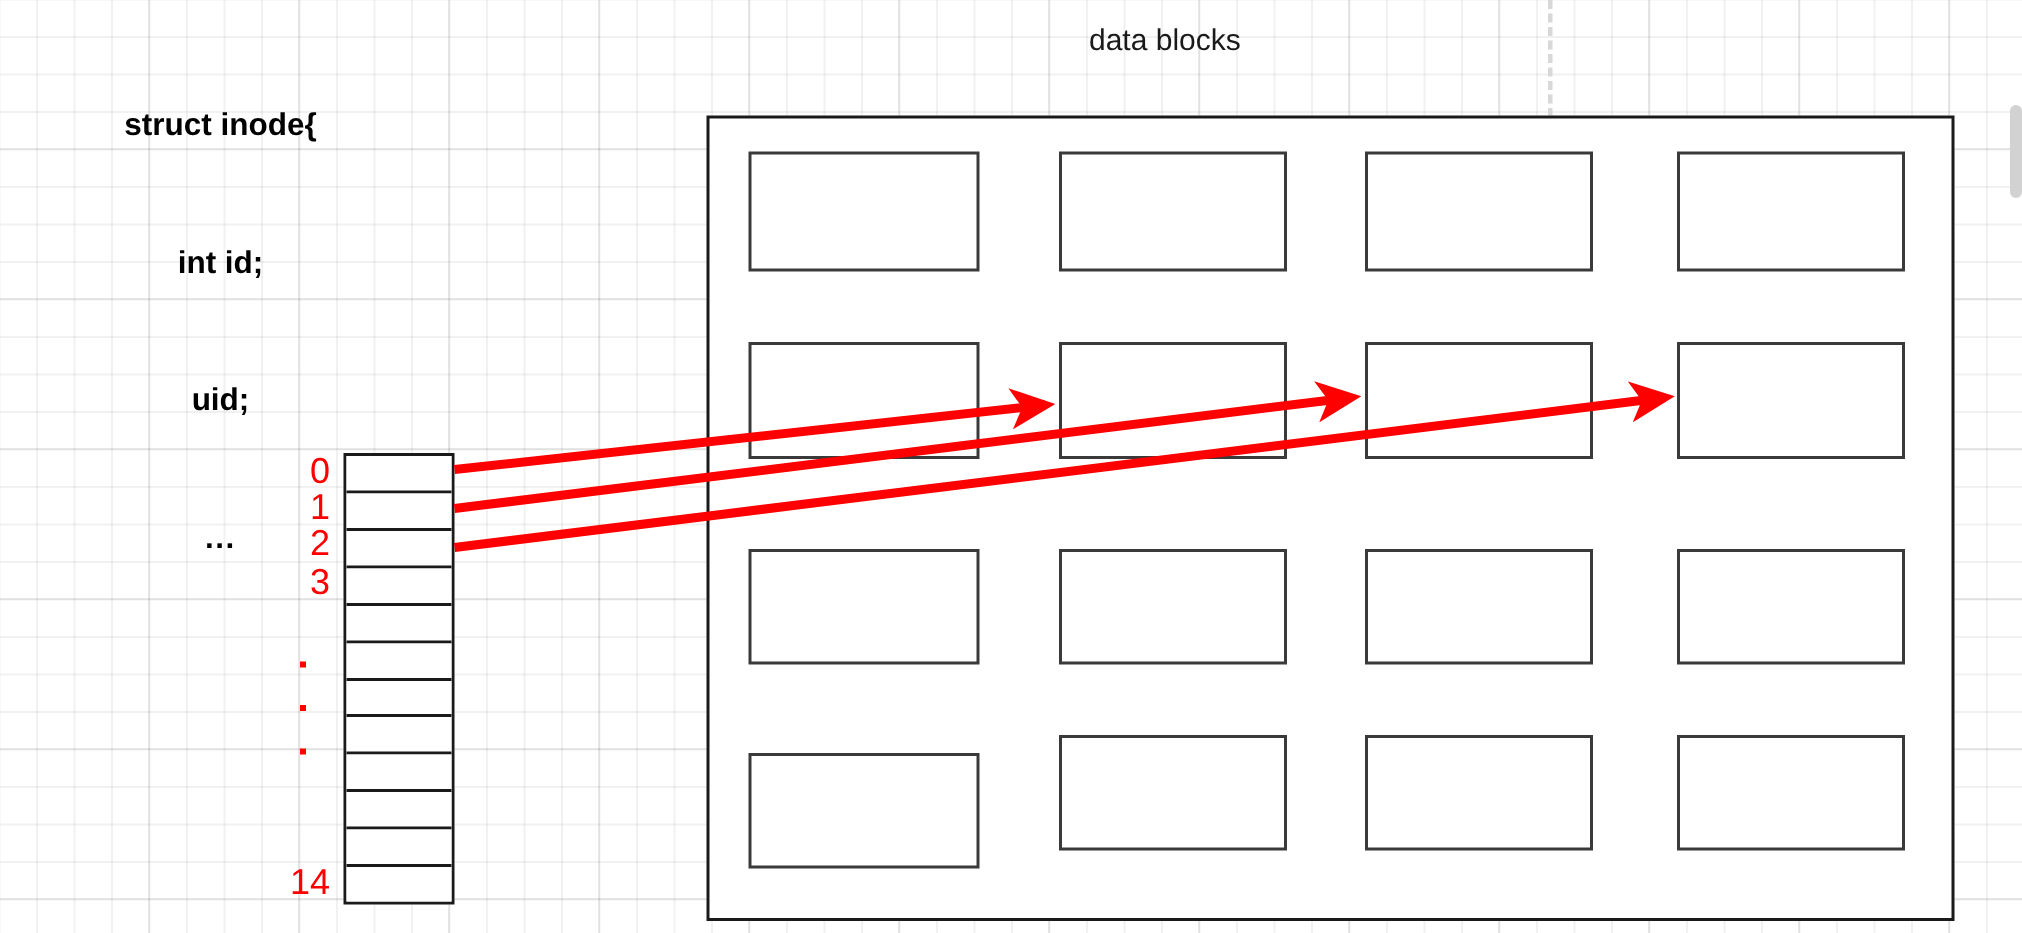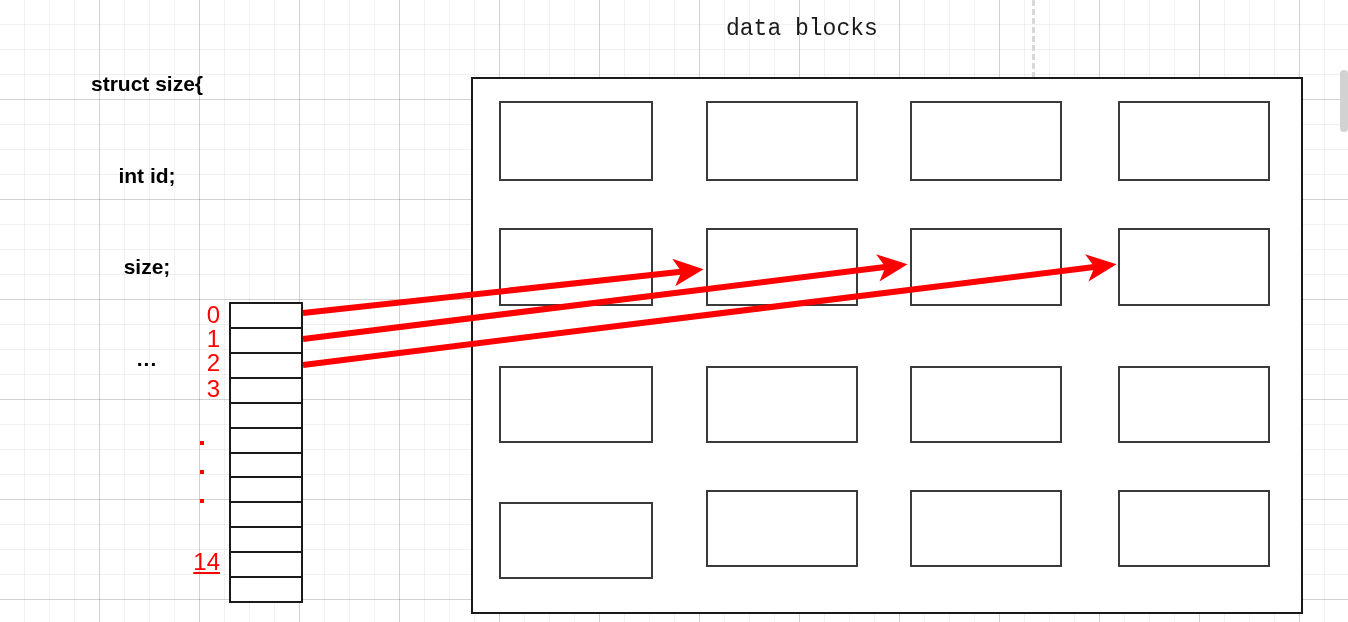--- a/index.html
+++ b/index.html
@@ -83,22 +83,22 @@
     width: 4px;
     height: 4px;
     background: #ff0000;
   }
 
   
   .data-blocks-title {
     position: absolute;
     left: 726px;
     top: 16px;
-    font-family: Liberation Mono, monospace;
-    font-size: 23px;
+    font-family: Liberation Sans, sans-serif;
+    font-size: 20px;
     color: #1a1a1a;
     white-space: nowrap;
     text-align: right;
   }
 
   
   .data-container {
     position: absolute;
     left: 471px;
     top: 77px;
@@ -155,23 +155,23 @@
   }
 </style>
 </head>
 <body>
 
 <div id="canvas">
 
   <div class="guide-line"></div>
 
   <div class="struct-block">
-    <span class="struct-line">struct size{</span>
+    <span class="struct-line">struct inode{</span>
     <span class="struct-line">int id;</span>
-    <span class="struct-line">size;</span>
+    <span class="struct-line">uid;</span>
     <span class="struct-line ellipsis">...</span>
     
     
   </div>
 
   <div class="data-blocks-title">data blocks</div>
 
   <div class="block-array">
     <div class="array-cell"></div>
     <div class="array-cell"></div>
@@ -184,21 +184,21 @@
     <div class="array-cell"></div>
     <div class="array-cell"></div>
     <div class="array-cell"></div>
     <div class="array-cell"></div>
   </div>
 
   <div class="idx-label" style="left:176px; top:303px;">0</div>
   <div class="idx-label" style="left:176px; top:327px;">1</div>
   <div class="idx-label" style="left:176px; top:351px;">2</div>
   <div class="idx-label" style="left:176px; top:377px;">3</div>
-  <div class="idx-label" style="left:158px; top:550px; width:62px;text-decoration:underline;">14</div>
+  <div class="idx-label" style="left:158px; top:577px; width:62px;">14</div>
 
   <div class="vdot" style="left:200px; top:441px;"></div>
   <div class="vdot" style="left:200px; top:470px;"></div>
   <div class="vdot" style="left:200px; top:499px;"></div>
 
   <div class="data-container">
 
     <div class="data-block" style="left:26px;  top:22px;  width:154px; height:80px;"></div>
     <div class="data-block" style="left:233px; top:22px;  width:152px; height:80px;"></div>
     <div class="data-block" style="left:437px; top:22px;  width:152px; height:80px;"></div>

